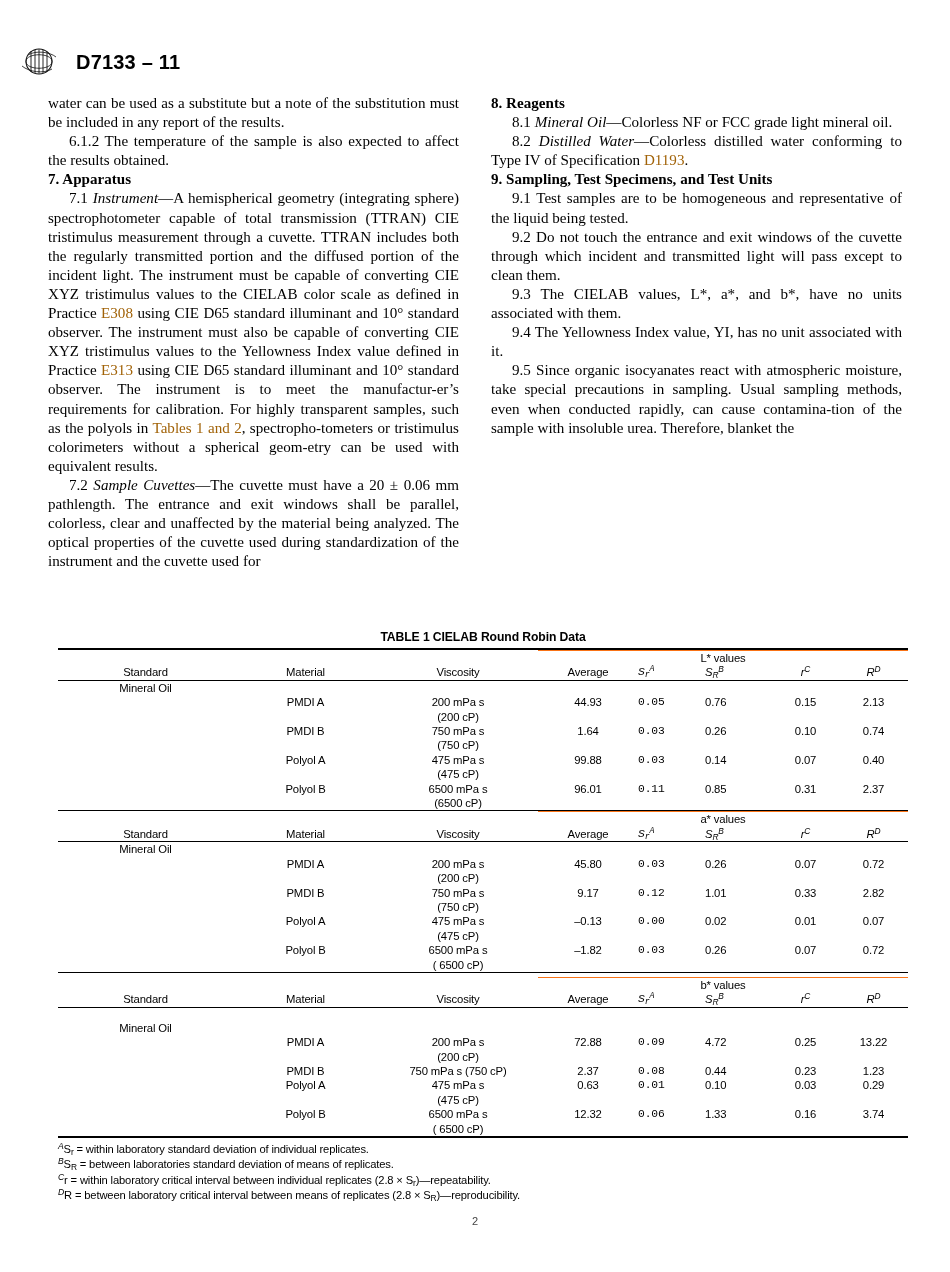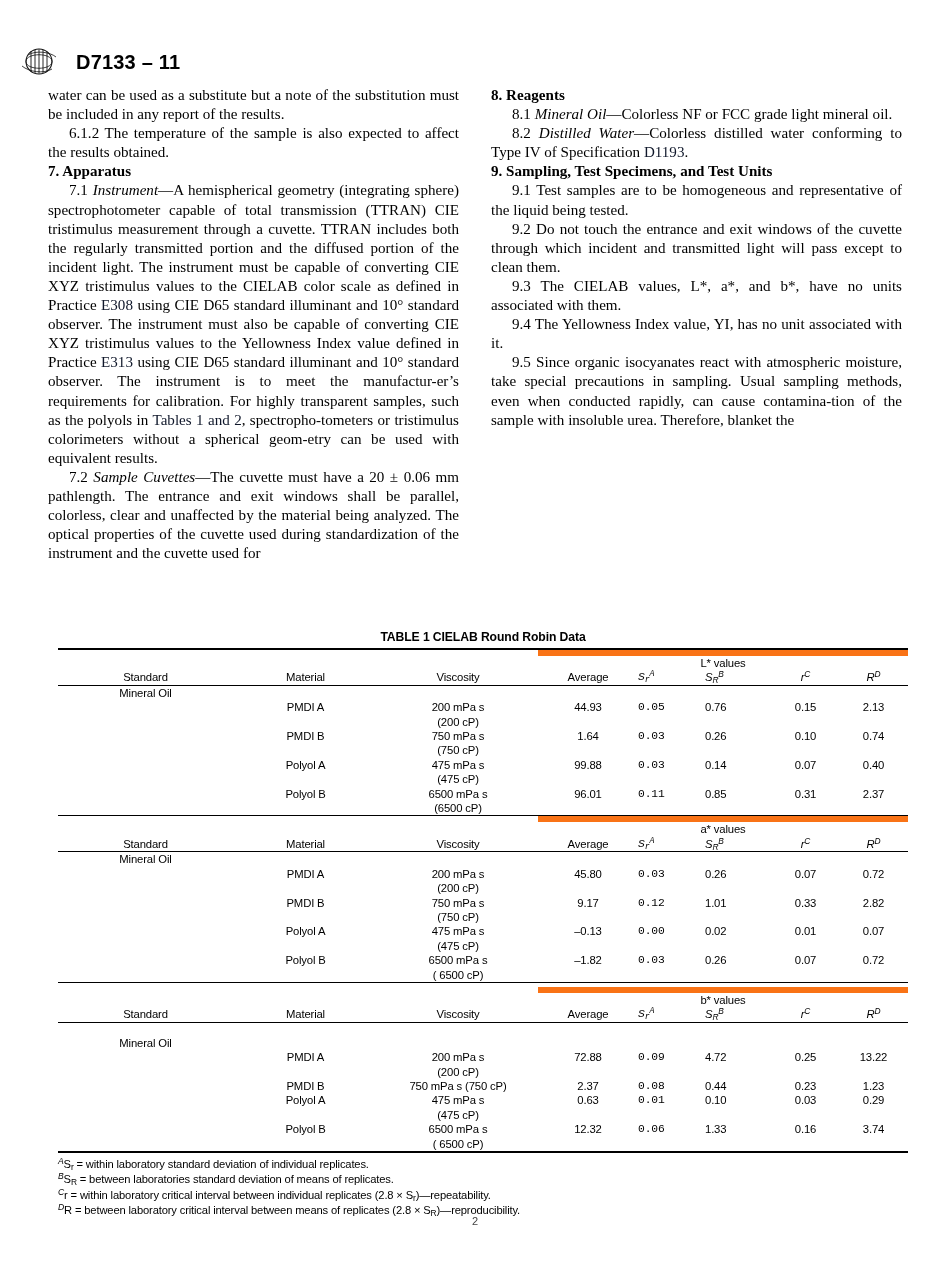--- a/index.html
+++ b/index.html
@@ -37,21 +37,21 @@
     font-family: "Liberation Sans", "DejaVu Sans", sans-serif;
     font-weight: bold;
     font-size: 20px;
     letter-spacing: 0.2px;
     white-space: nowrap;
   }
 
   
   .columns {
     position: absolute;
-    top: 86px;
+    top: 94px;
     left: 48px;
     width: 854px;
     display: flex;
     gap: 32px;
   }
   .col {
     width: 411px;
   }
   .col p {
     margin: 0;
@@ -71,21 +71,21 @@
     margin: 0;
     font-weight: bold;
     font-size: 15.3px;
     line-height: 19.1px;
     text-align: left;
   }
   .sp-before-head { margin-top: 14px; }
   .sp-after-head  { margin-top: 9px; }
   .sp-para        { margin-top: 9px; }
   .ital { font-style: italic; font-family: Liberation Serif, serif; }
-  .lnk  { color: #0f172a; }
+  .lnk  { color: #a16207; }
 
   
   .table-wrap {
     position: absolute;
     top: 630px;
     left: 58px;
     width: 850px;
   }
   .table-caption {
     font-family: "Liberation Sans", "DejaVu Sans", sans-serif;
@@ -113,21 +113,21 @@
   .c-mat  { width: 145px; text-align: center; }
   .c-vis  { width: 160px; text-align: center; }
   .c-avg  { width: 100px; text-align: center; }
   .c-sr   { width: 67px;  text-align: left; font-family: Liberation Mono, monospace; }
   .c-sR   { width: 67px;  text-align: left; margin-top: 35px; }
   .c-r    { width: 67px;  text-align: center; }
   .c-R    { width: 69px;  text-align: center; }
 
   .rule-thick td { border-top: 2.2px solid #000; height: 0; font-size: 0; line-height: 0; }
   .rule-thin  td { border-top: 1px solid #000; height: 0; font-size: 0; line-height: 0; }
-  .rule-group td.span-rule { border-top: 6px solid #f97316; }
+  .rule-group td.span-rule { border-top: 1px solid #f97316; }
   .spacer-xs td { height: 4px; font-size: 0; line-height: 0; }
   .spacer-md td { height: 13px; font-size: 0; line-height: 0; }
 
   .grp-label { text-align: center; padding-bottom: 1px; }
   .hdr-row td { padding-top: 1px; padding-bottom: 1px; }
 
   .mathit { font-style: italic; }
   sub, sup {
     font-size: 8.4px;
     line-height: 0;

